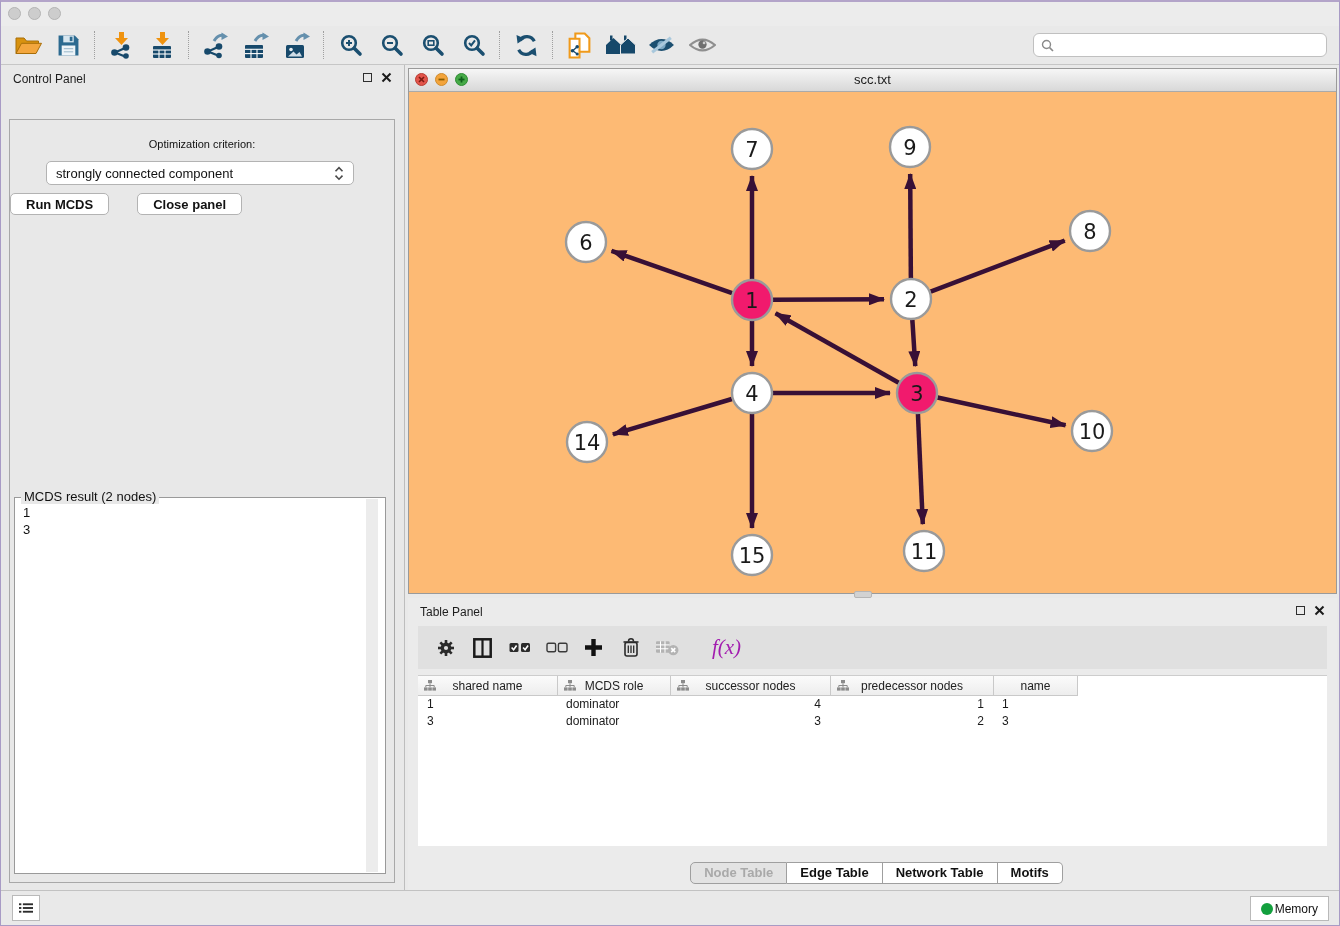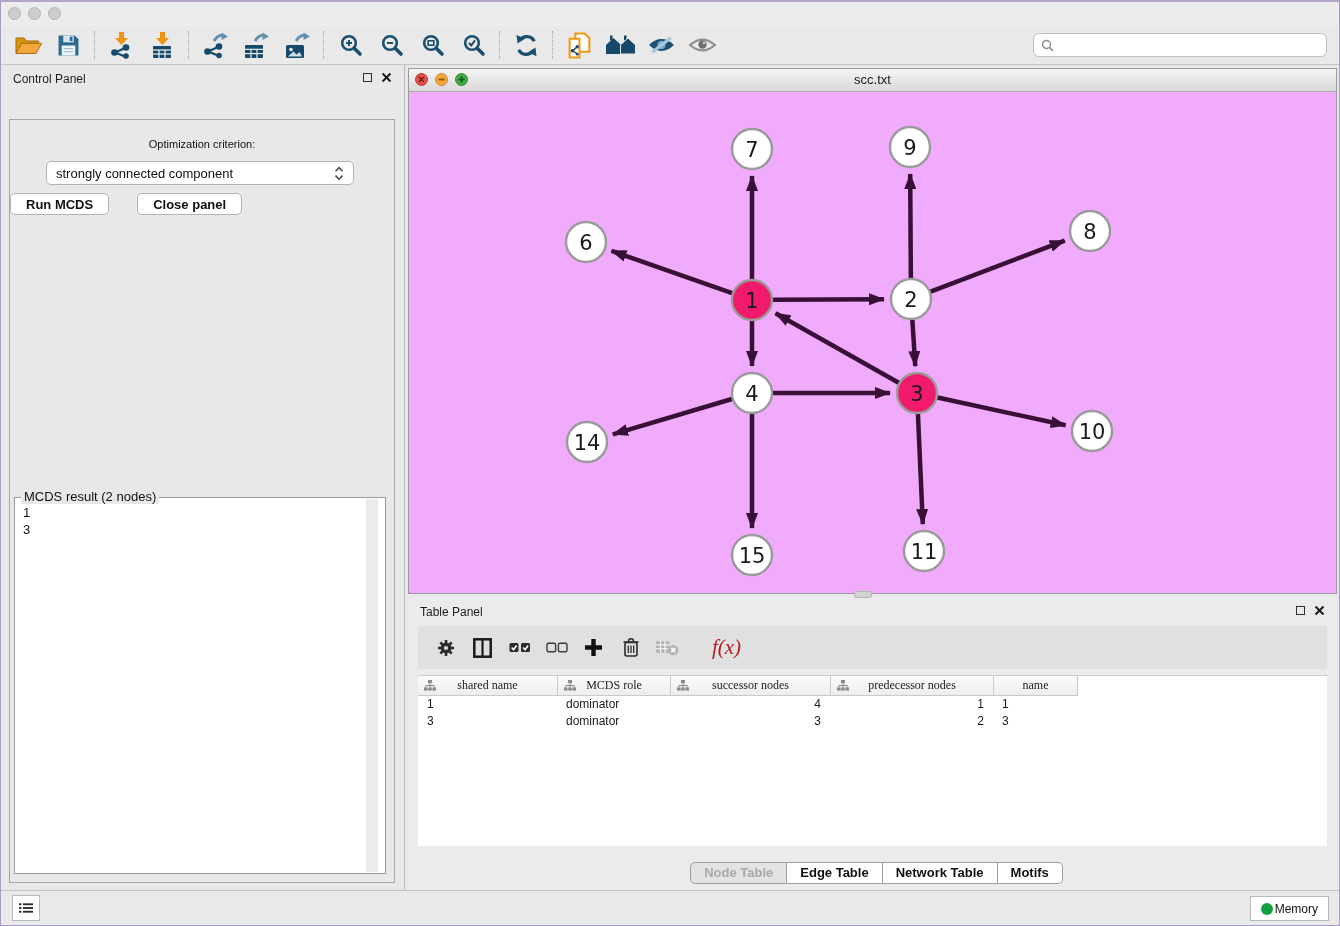--- a/index.html
+++ b/index.html
@@ -37,39 +37,39 @@
   .dropdown{position:absolute;left:36px;right:40px;top:41px;height:24px;background:#fff;border:1px solid #b3b3b3;border-radius:5px;font-size:13px;color:#111;display:flex;align-items:center;padding:0 9px;box-sizing:border-box;}
   .dd-stepper{margin-left:auto;display:flex;}
   .cp-btns{position:absolute;top:73px;left:0;right:0;display:flex;justify-content:flex-start;gap:28px;}
   .std-btn{height:22px;padding:0 15px;font-size:13px;font-weight:600;background:#fff;border:1px solid #b3b3b3;border-radius:5px;color:#111;}
   .result{position:absolute;left:4px;right:8px;top:377px;bottom:8px;border:1px solid #9a9a9a;background:#fff;}
   .result-legend{position:absolute;top:-9px;left:6px;background:#e8e8e8;padding:0 3px;font-size:13px;color:#111;}
   .result-lines{padding:6px 8px;font-size:13px;line-height:17px;color:#111;font-family:"Liberation Sans",sans-serif;}
   .scroll-track{position:absolute;top:1px;bottom:1px;right:7px;width:12px;background:#ececec;}
 
   
-  .network-window{position:absolute;left:407px;top:66px;width:929px;height:526px;border:1px solid #9a9a9a;box-sizing:border-box;background:#f0abfc;}
+  .network-window{position:absolute;left:407px;top:66px;width:929px;height:526px;border:1px solid #9a9a9a;box-sizing:border-box;background:#fdba74;}
   .nw-titlebar{height:22px;background:linear-gradient(#f6f6f6,#d8d8d8);border-bottom:1px solid #aaa;position:relative;}
   .nw-traffic{position:absolute;left:6px;top:4px;display:flex;gap:7px;}
   .nw-traffic span{width:13px;height:13px;border-radius:50%;box-sizing:border-box;display:flex;align-items:center;justify-content:center;}
   .tl-red{background:#e2544a;border:1px solid #b93c33;}
   .tl-yellow{background:#f3a43b;border:1px solid #cf8b2d;}
   .tl-green{background:#46aa47;border:1px solid #2f8c35;}
   .nw-title{text-align:center;font-size:13px;line-height:21px;color:#1a1a1a;}
   #graph-svg{position:absolute;left:0;top:22px;}
   .h-splitter-handle{position:absolute;left:853px;top:589px;width:16px;height:5px;background:#d2d2d2;border:1px solid #b5b5b5;border-radius:2px;}
 
   
   .table-panel{position:absolute;left:407px;top:596px;width:929px;height:292px;background:#ebebeb;}
   .tp-toolbar{position:absolute;left:10px;right:10px;top:28px;height:43px;background:#e0e0e0;display:flex;align-items:center;padding-left:9px;}
   .tpb{width:37px;height:36px;display:flex;align-items:center;justify-content:center;background:none;border:none;padding:0;}
-  .fx{font-family:"Liberation Serif",serif;font-style:italic;color:#b91c1c;font-size:21px;margin-left:44px;}
+  .fx{font-family:"Liberation Serif",serif;font-style:italic;color:#a21caf;font-size:21px;margin-left:44px;}
   .tp-table{position:absolute;left:10px;right:10px;top:77px;bottom:44px;background:#fff;border-top:1px solid #cdcdcd;}
   .thead{display:flex;height:19px;background:linear-gradient(#fbfbfb,#ededed);border-bottom:1px solid #c9c9c9;width:659px;border-right:1px solid #c9c9c9;box-sizing:content-box;}
-  .th{position:relative;display:flex;align-items:center;justify-content:center;font-size:12px;color:#222;border-left:1px solid #c9c9c9;box-sizing:border-box;font-family:Liberation Serif, serif;}
+  .th{position:relative;display:flex;align-items:center;justify-content:center;font-size:12px;color:#222;border-left:1px solid #c9c9c9;box-sizing:border-box;}
   .th:first-child{border-left:none;}
   .th .tree{position:absolute;left:6px;top:4px;}
   .tr{display:flex;height:17px;}
   .td{font-size:12px;color:#1a1a1a;padding:1px 9px;box-sizing:border-box;overflow:hidden;white-space:nowrap;}
   .tp-tabs{position:absolute;left:8px;right:0;bottom:6px;justify-content:center;}
 
   
   .statusbar{position:absolute;left:0;right:0;bottom:0;height:34px;background:#e9e9e9;border-top:1px solid #c2c2c2;}
   .list-btn{position:absolute;left:11px;top:4px;width:28px;height:26px;background:#fff;border:1px solid #b9b9b9;display:flex;align-items:center;justify-content:center;}
   .memory-btn{position:absolute;right:10px;top:5px;height:25px;padding:0 10px;background:#fff;border:1px solid #b9b9b9;display:flex;align-items:center;gap:2px;font-size:12px;color:#111;box-sizing:border-box;}

